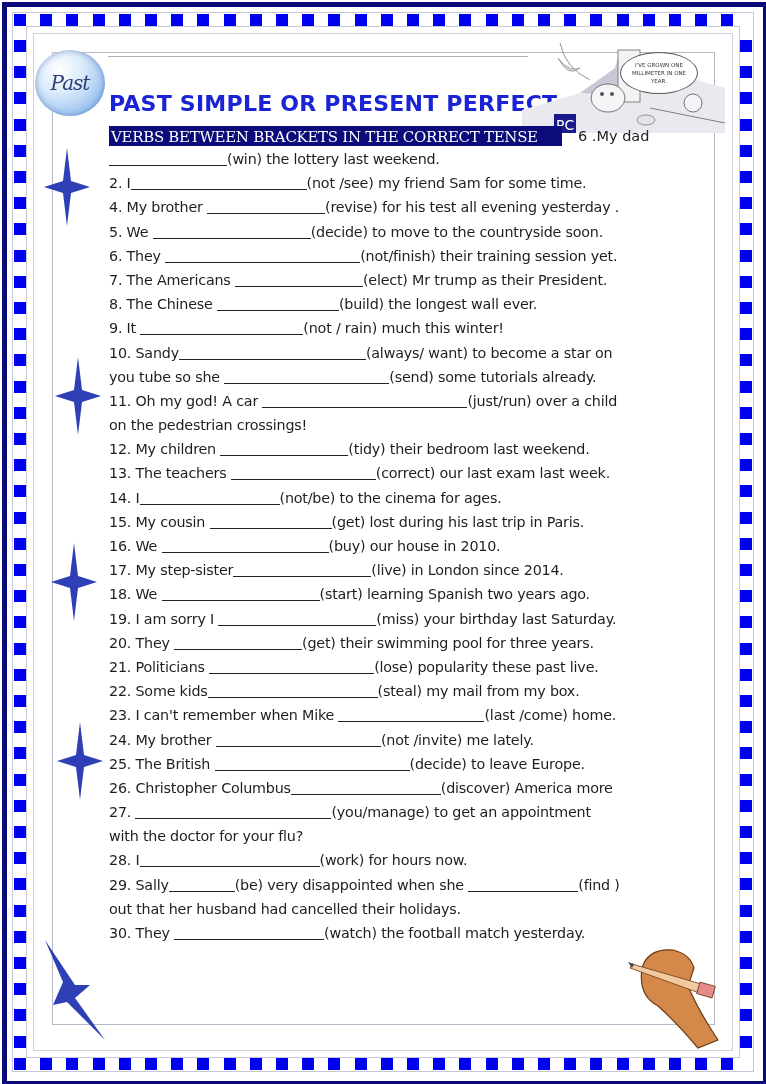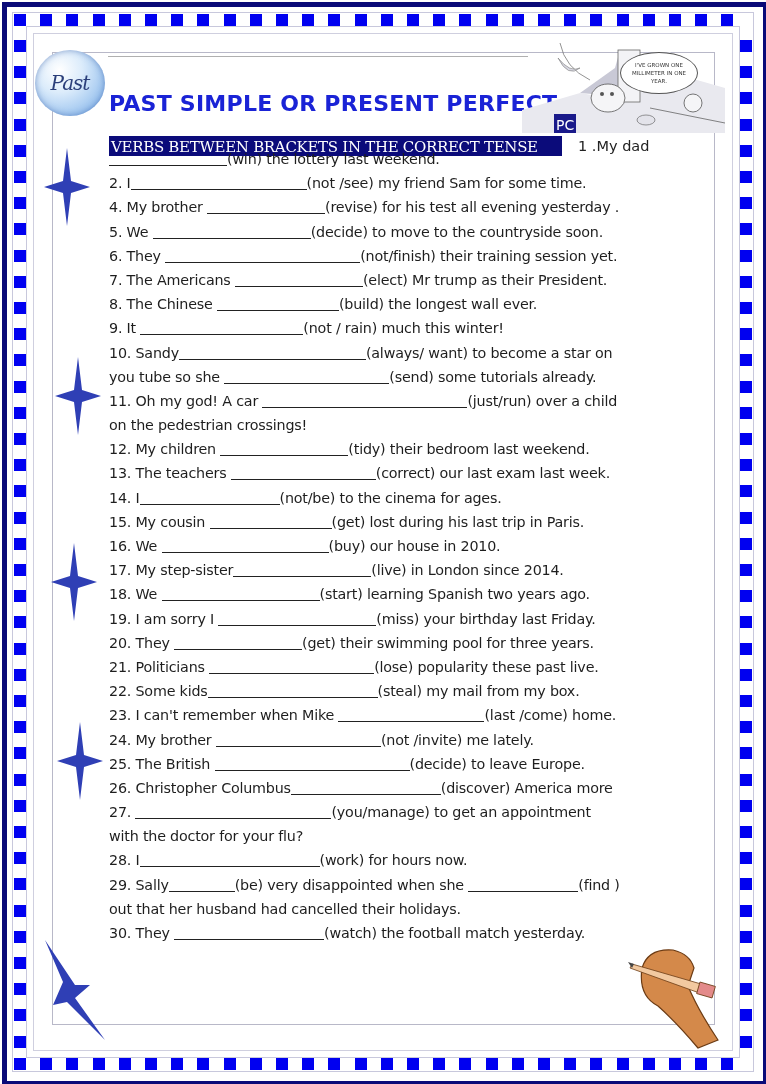--- a/index.html
+++ b/index.html
@@ -44,21 +44,21 @@
   .bubble span {
     font-family: "DejaVu Serif", serif; font-style: italic; font-size: 20px; color: #2b3f7a;
     letter-spacing: -1px;
   }
   .title {
     position: absolute; left: 109px; top: 92px;
     font-family: "DejaVu Sans", sans-serif; font-weight: bold; font-size: 21px;
     color: #1a23d6; letter-spacing: 0.2px; text-transform: uppercase;
     transform: scaleX(1.05); transform-origin: left;
   }
-  .subtitle-row { position: absolute; left: 109px; top: 125px; height: 22px; display: flex; align-items: center; margin-top: 10px; }
+  .subtitle-row { position: absolute; left: 109px; top: 125px; height: 22px; display: flex; align-items: center; }
   .subtitle {
     background: #0b0b7a; color: #ffffff; font-family: "DejaVu Serif", serif; font-size: 15px;
     padding: 1px 2px; letter-spacing: -0.3px; white-space: nowrap; height: 20px; line-height: 20px;
     width: 453px; box-sizing: border-box; overflow: hidden;
   }
   .subtitle-tail { margin-left: 16px; font-size: 14.5px; color: #222; white-space: nowrap; }
   .cartoon {
     position: absolute; left: 520px; top: 38px; width: 205px; height: 95px;
   }
   .speech {
@@ -247,21 +247,21 @@
     <text x="36" y="92" font-size="14" fill="#fff" font-family="DejaVu Sans, sans-serif">PC</text>
     <circle cx="173" cy="65" r="9" fill="#f5f5f7" stroke="#555" stroke-width="0.8"></circle>
     <path d="M130 70 L205 85" stroke="#666" stroke-width="0.8"></path>
     <ellipse cx="126" cy="82" rx="9" ry="5" fill="#e3e3ea" stroke="#555" stroke-width="0.6"></ellipse>
   </svg>
 </div>
 <div class="speech">I'VE GROWN ONE MILLIMETER IN ONE YEAR.</div>
 
 <div class="subtitle-row">
   <div class="subtitle">VERBS BETWEEN BRACKETS IN THE CORRECT TENSE</div>
-  <div class="subtitle-tail">1 .My dad</div>
+  <div class="subtitle-tail">6 .My dad</div>
 </div>
 
 <div class="lines" id="lines">
     <div class="line"><span class="blank" style="width: 118px;"></span><span>(win) the lottery last weekend.</span></div>
     <div class="line"><span>2. I</span><span class="blank" style="width: 176px;"></span><span>(not /see) my friend Sam for some time.</span></div>
     <div class="line"><span>4. My brother </span><span class="blank" style="width: 118px;"></span><span>(revise) for his test all evening yesterday .</span></div>
     <div class="line"><span>5. We </span><span class="blank" style="width: 158px;"></span><span>(decide) to move to the countryside soon.</span></div>
     <div class="line"><span>6. They </span><span class="blank" style="width: 195px;"></span><span>(not/finish) their training session yet.</span></div>
     <div class="line"><span>7. The Americans </span><span class="blank" style="width: 128px;"></span><span>(elect) Mr trump as their President.</span></div>
     <div class="line"><span>8. The Chinese </span><span class="blank" style="width: 122px;"></span><span>(build) the longest wall ever.</span></div>
@@ -270,21 +270,21 @@
     <div class="line"><span>you tube so she </span><span class="blank" style="width: 165px;"></span><span>(send) some tutorials already.</span></div>
     <div class="line"><span>11. Oh my god! A car </span><span class="blank" style="width: 205px;"></span><span>(just/run) over a child</span></div>
     <div class="line"><span>on the pedestrian crossings!</span></div>
     <div class="line"><span>12. My children </span><span class="blank" style="width: 128px;"></span><span>(tidy) their bedroom last weekend.</span></div>
     <div class="line"><span>13. The teachers </span><span class="blank" style="width: 145px;"></span><span>(correct) our last exam last week.</span></div>
     <div class="line"><span>14. I</span><span class="blank" style="width: 140px;"></span><span>(not/be) to the cinema for ages.</span></div>
     <div class="line"><span>15. My cousin </span><span class="blank" style="width: 122px;"></span><span>(get) lost during  his last trip in Paris.</span></div>
     <div class="line"><span>16. We </span><span class="blank" style="width: 167px;"></span><span>(buy) our house in 2010.</span></div>
     <div class="line"><span>17. My step-sister</span><span class="blank" style="width: 138px;"></span><span>(live) in London since  2014.</span></div>
     <div class="line"><span>18. We </span><span class="blank" style="width: 158px;"></span><span>(start) learning Spanish two years ago.</span></div>
-    <div class="line"><span>19. I am sorry I </span><span class="blank" style="width: 158px;"></span><span>(miss) your birthday last Friday.</span></div>
+    <div class="line"><span>19. I am sorry I </span><span class="blank" style="width: 158px;"></span><span>(miss) your birthday last Saturday.</span></div>
     <div class="line"><span>20. They </span><span class="blank" style="width: 128px;"></span><span>(get) their swimming pool for three years.</span></div>
     <div class="line"><span>21. Politicians </span><span class="blank" style="width: 165px;"></span><span>(lose) popularity these past live.</span></div>
     <div class="line"><span>22. Some kids</span><span class="blank" style="width: 170px;"></span><span>(steal) my mail from my box.</span></div>
     <div class="line"><span>23. I can't remember when Mike </span><span class="blank" style="width: 146px;"></span><span>(last /come) home.</span></div>
     <div class="line"><span>24. My brother </span><span class="blank" style="width: 165px;"></span><span>(not /invite) me lately.</span></div>
     <div class="line"><span>25. The British </span><span class="blank" style="width: 195px;"></span><span>(decide) to leave Europe.</span></div>
     <div class="line"><span>26. Christopher Columbus</span><span class="blank" style="width: 150px;"></span><span>(discover) America more</span></div>
     <div class="line"><span>27. </span><span class="blank" style="width: 196px;"></span><span>(you/manage) to get an appointment</span></div>
     <div class="line"><span>with the doctor for your flu?</span></div>
     <div class="line"><span>28. I</span><span class="blank" style="width: 180px;"></span><span>(work) for hours now.</span></div>

